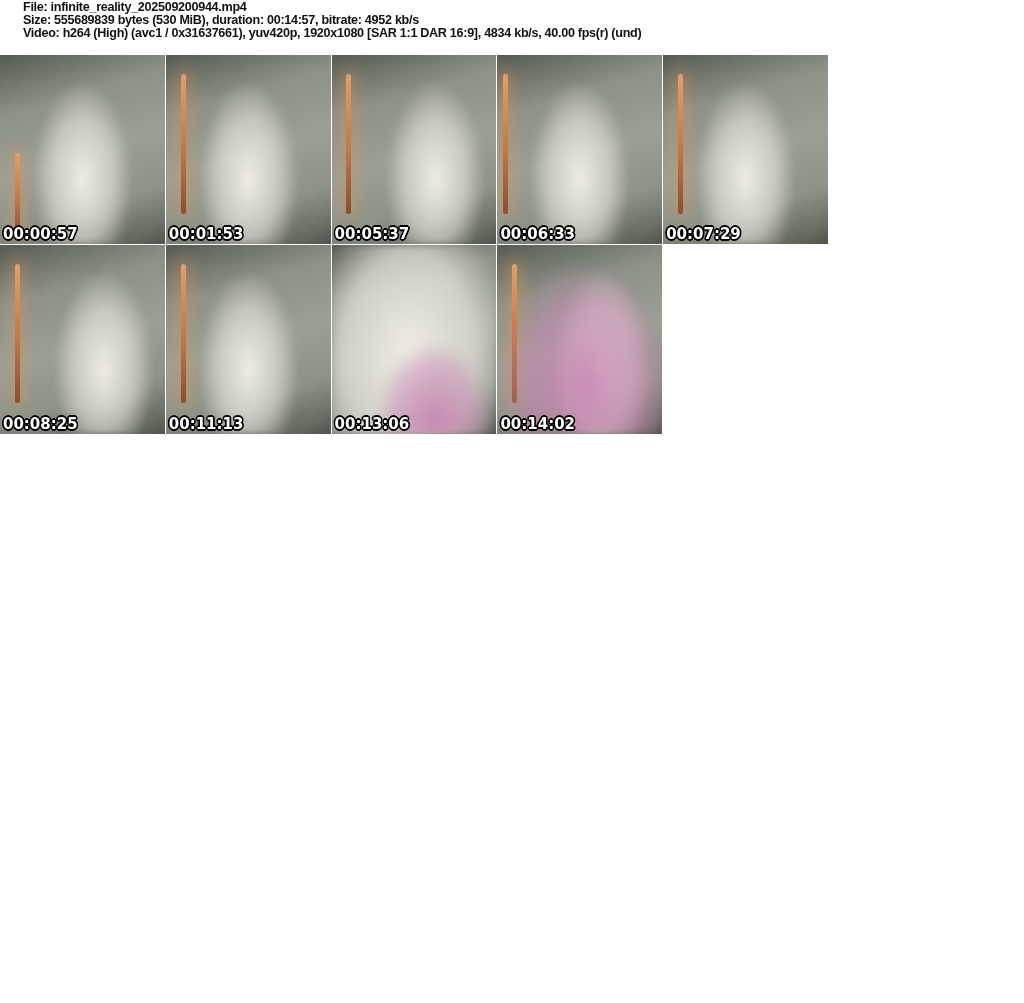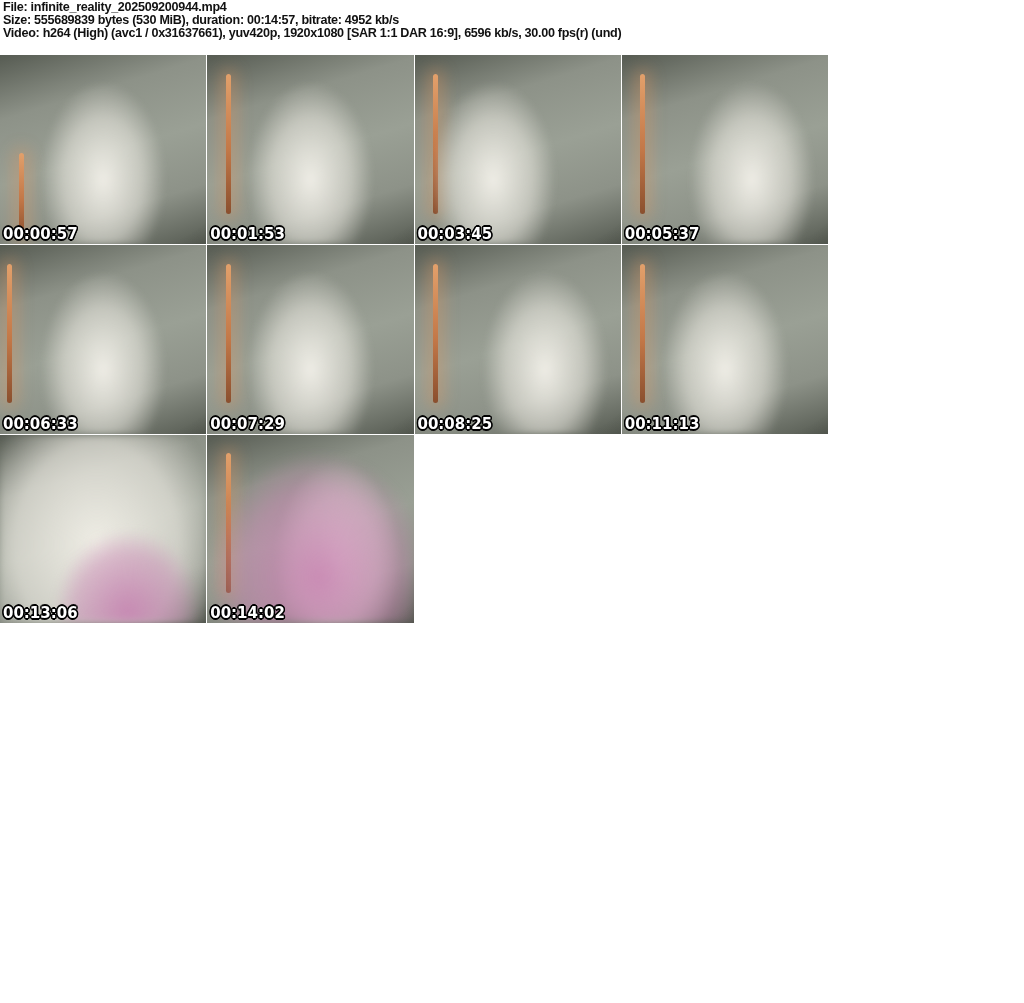--- a/index.html
+++ b/index.html
@@ -1,30 +1,30 @@
 <!DOCTYPE html>
 <html style="--page_bg: #ffffff; --header_text: #111111; --wall: #8d9288; --wall_light: #9aa095; --wall_dark: #565b52; --lamp: #c27747; --lamp_hi: #e2a06b; --pink: #c683b1; --timestamp_text: #ffffff; --timestamp_outline: #000000;"><head>
 <meta charset="utf-8">
 <style>
   * { margin:0; padding:0; box-sizing:border-box; }
   html,body { width:1024px; height:1003px; background:var(--page_bg,#fff); overflow:hidden; }
   body { font-family:"Liberation Sans","DejaVu Sans",sans-serif; }
 
   
-  .header { height:55px; padding:1px 0 0 3px; background:var(--page_bg,#fff); }
+  .header { height:55px; padding:1px 0 0 3px; background:var(--page_bg,#fff);margin-left:20px; }
   .header .line {
     font-weight:700; font-size:12.6px; line-height:13.2px;
     color:var(--header_text,#111); letter-spacing:-0.3px; white-space:nowrap;
   }
 
   
   .grid {
     width:828px; height:948px;
     display:grid;
-    grid-template-columns:repeat(4, 1fr);
+    grid-template-columns:repeat(5, 1fr);
     grid-template-rows:repeat(5, 188.8px);
     gap:1px;
     background:var(--page_bg,#fff);
   }
   .thumb {
     position:relative; overflow:hidden;
     background:
       radial-gradient(135% 125% at 50% 42%, rgba(0,0,0,0) 52%, rgba(16,18,14,0.62) 100%),
       linear-gradient(163deg, var(--wall_dark,#5c6058) 0%, var(--wall,#8d9288) 26%,
                       var(--wall_light,#9aa095) 52%, var(--wall,#878c82) 76%,
@@ -80,41 +80,35 @@
       -1.2px -1.2px 0 var(--timestamp_outline,#000), 1.2px 1.2px 0 var(--timestamp_outline,#000),
       -1.2px 1.2px 0 var(--timestamp_outline,#000), 1.2px -1.2px 0 var(--timestamp_outline,#000);
   }
 </style>
 </head>
 <body>
 
 <div class="header">
   <div class="line">File: infinite_reality_202509200944.mp4</div>
   <div class="line">Size: 555689839 bytes (530 MiB), duration: 00:14:57, bitrate: 4952 kb/s</div>
-  <div class="line">Video: h264 (High) (avc1 / 0x31637661), yuv420p, 1920x1080 [SAR 1:1 DAR 16:9], 6596 kb/s, 30.00 fps(r) (und)</div>
+  <div class="line">Video: h264 (High) (avc1 / 0x31637661), yuv420p, 1920x1080 [SAR 1:1 DAR 16:9], 4834 kb/s, 40.00 fps(r) (und)</div>
 </div>
 
 <div class="grid">
   <div class="thumb v-lamp-low v-sub-c">
     <div class="ph-lamp"></div>
     <div class="ph-subject"></div>
 
     <span class="ts">00:00:57</span>
   </div>
   <div class="thumb v-sub-c">
     <div class="ph-lamp"></div>
     <div class="ph-subject"></div>
 
     <span class="ts">00:01:53</span>
-  </div>
-  <div class="thumb v-sub-l">
-    <div class="ph-lamp"></div>
-    <div class="ph-subject"></div>
-
-    <span class="ts">00:03:45</span>
   </div>
   <div class="thumb v-sub-r">
     <div class="ph-lamp"></div>
     <div class="ph-subject"></div>
 
     <span class="ts">00:05:37</span>
   </div>
   <div class="thumb v-lamp-edge v-sub-c">
     <div class="ph-lamp"></div>
     <div class="ph-subject"></div>

